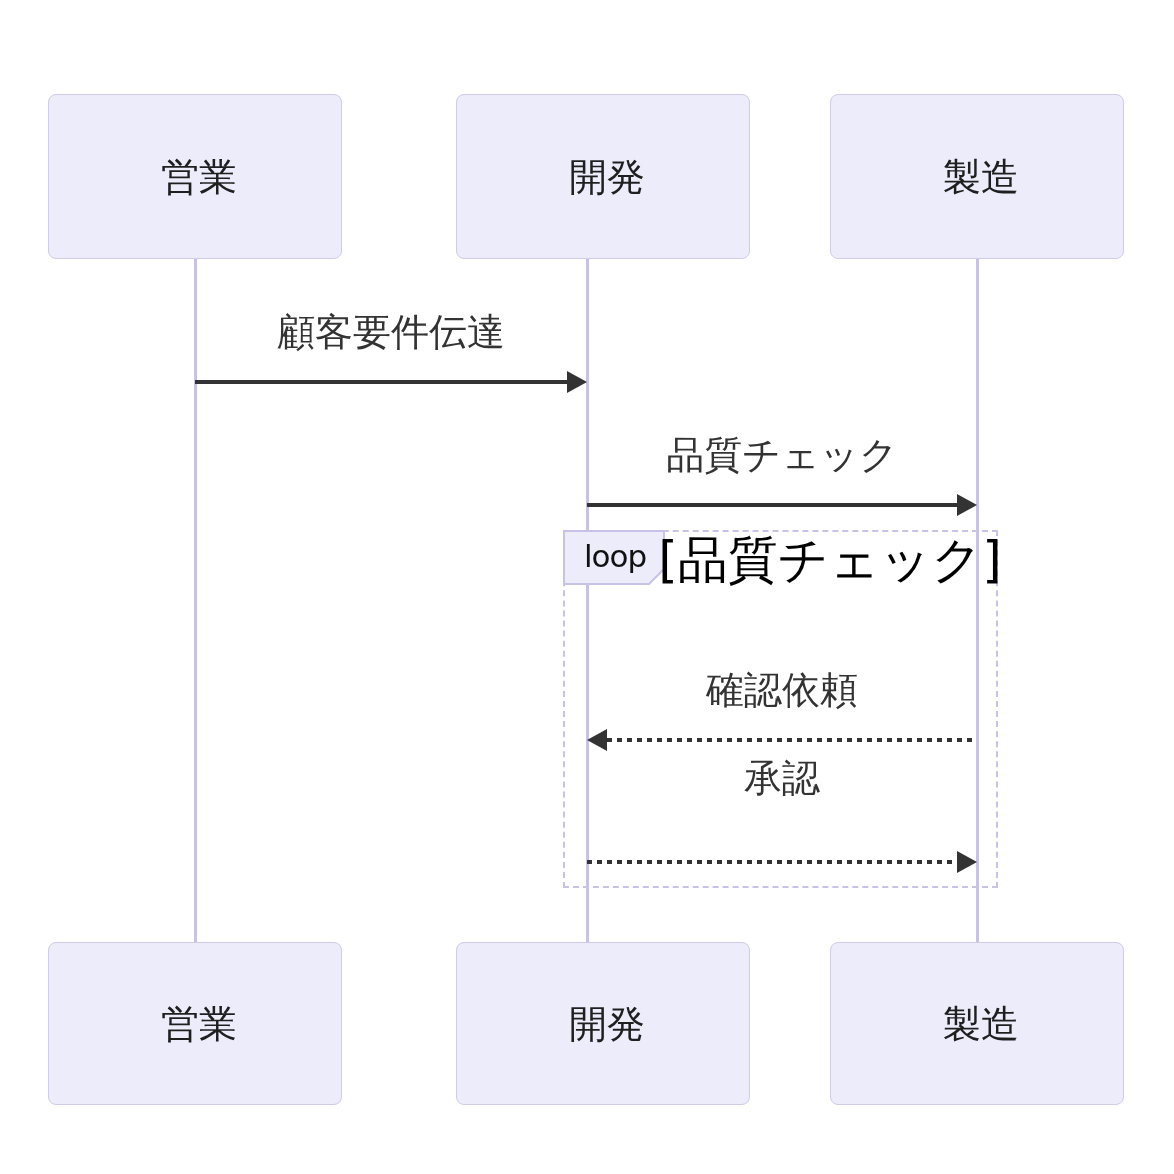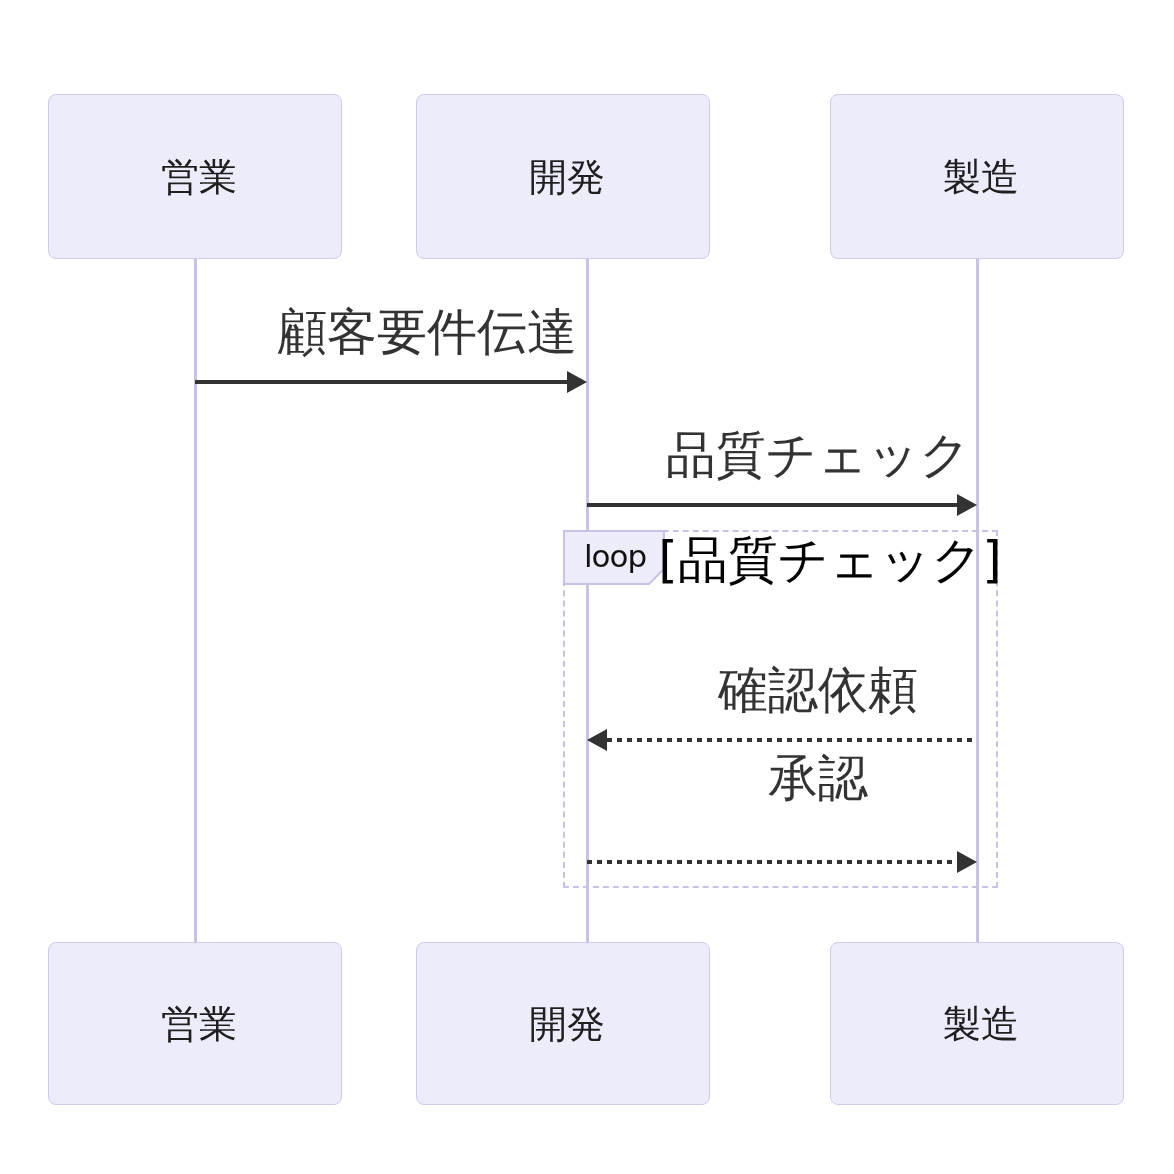--- a/index.html
+++ b/index.html
@@ -9,30 +9,30 @@
   }
   
   .actor-box{
     position:absolute;width:294px;background:#ECECFB;
     border:1.5px solid #CFCBE8;border-radius:8px;
     display:flex;align-items:center;justify-content:center;
     font-size:38px;line-height:1;color:#1f1f1f;box-sizing:border-box;padding-left:8px;
   }
   .actor-top{top:94px;height:165px;}
   .actor-bottom{top:942px;height:163px;}
-  .pos-a{left:48px;} .pos-b{left:416px;} .pos-c{left:830px;align-items:center;}
+  .pos-a{left:48px;} .pos-b{left:456px;} .pos-c{left:830px;align-items:center;}
   
   .lifeline{
     position:absolute;top:259px;height:683px;width:3px;background:#C9C2E8;
   }
   .life-a{left:193.5px;} .life-b{left:585.5px;} .life-c{left:975.5px;}
   
   .msg-label{
     position:absolute;transform:translateX(-50%);
-    font-size:50px;line-height:44px;white-space:nowrap;color:#333333;margin-left:36px;
+    font-size:38px;line-height:44px;white-space:nowrap;color:#333333;
   }
   .msg-line{position:absolute;height:4px;background:#333333;}
   .msg-line.dashed{
     background:repeating-linear-gradient(to right,#333333 0 5px,transparent 5px 10px);
   }
   .arrowhead{position:absolute;width:0;height:0;}
   .arrowhead.right{
     border-top:11px solid transparent;border-bottom:11px solid transparent;
     border-left:20px solid #333333;
   }

